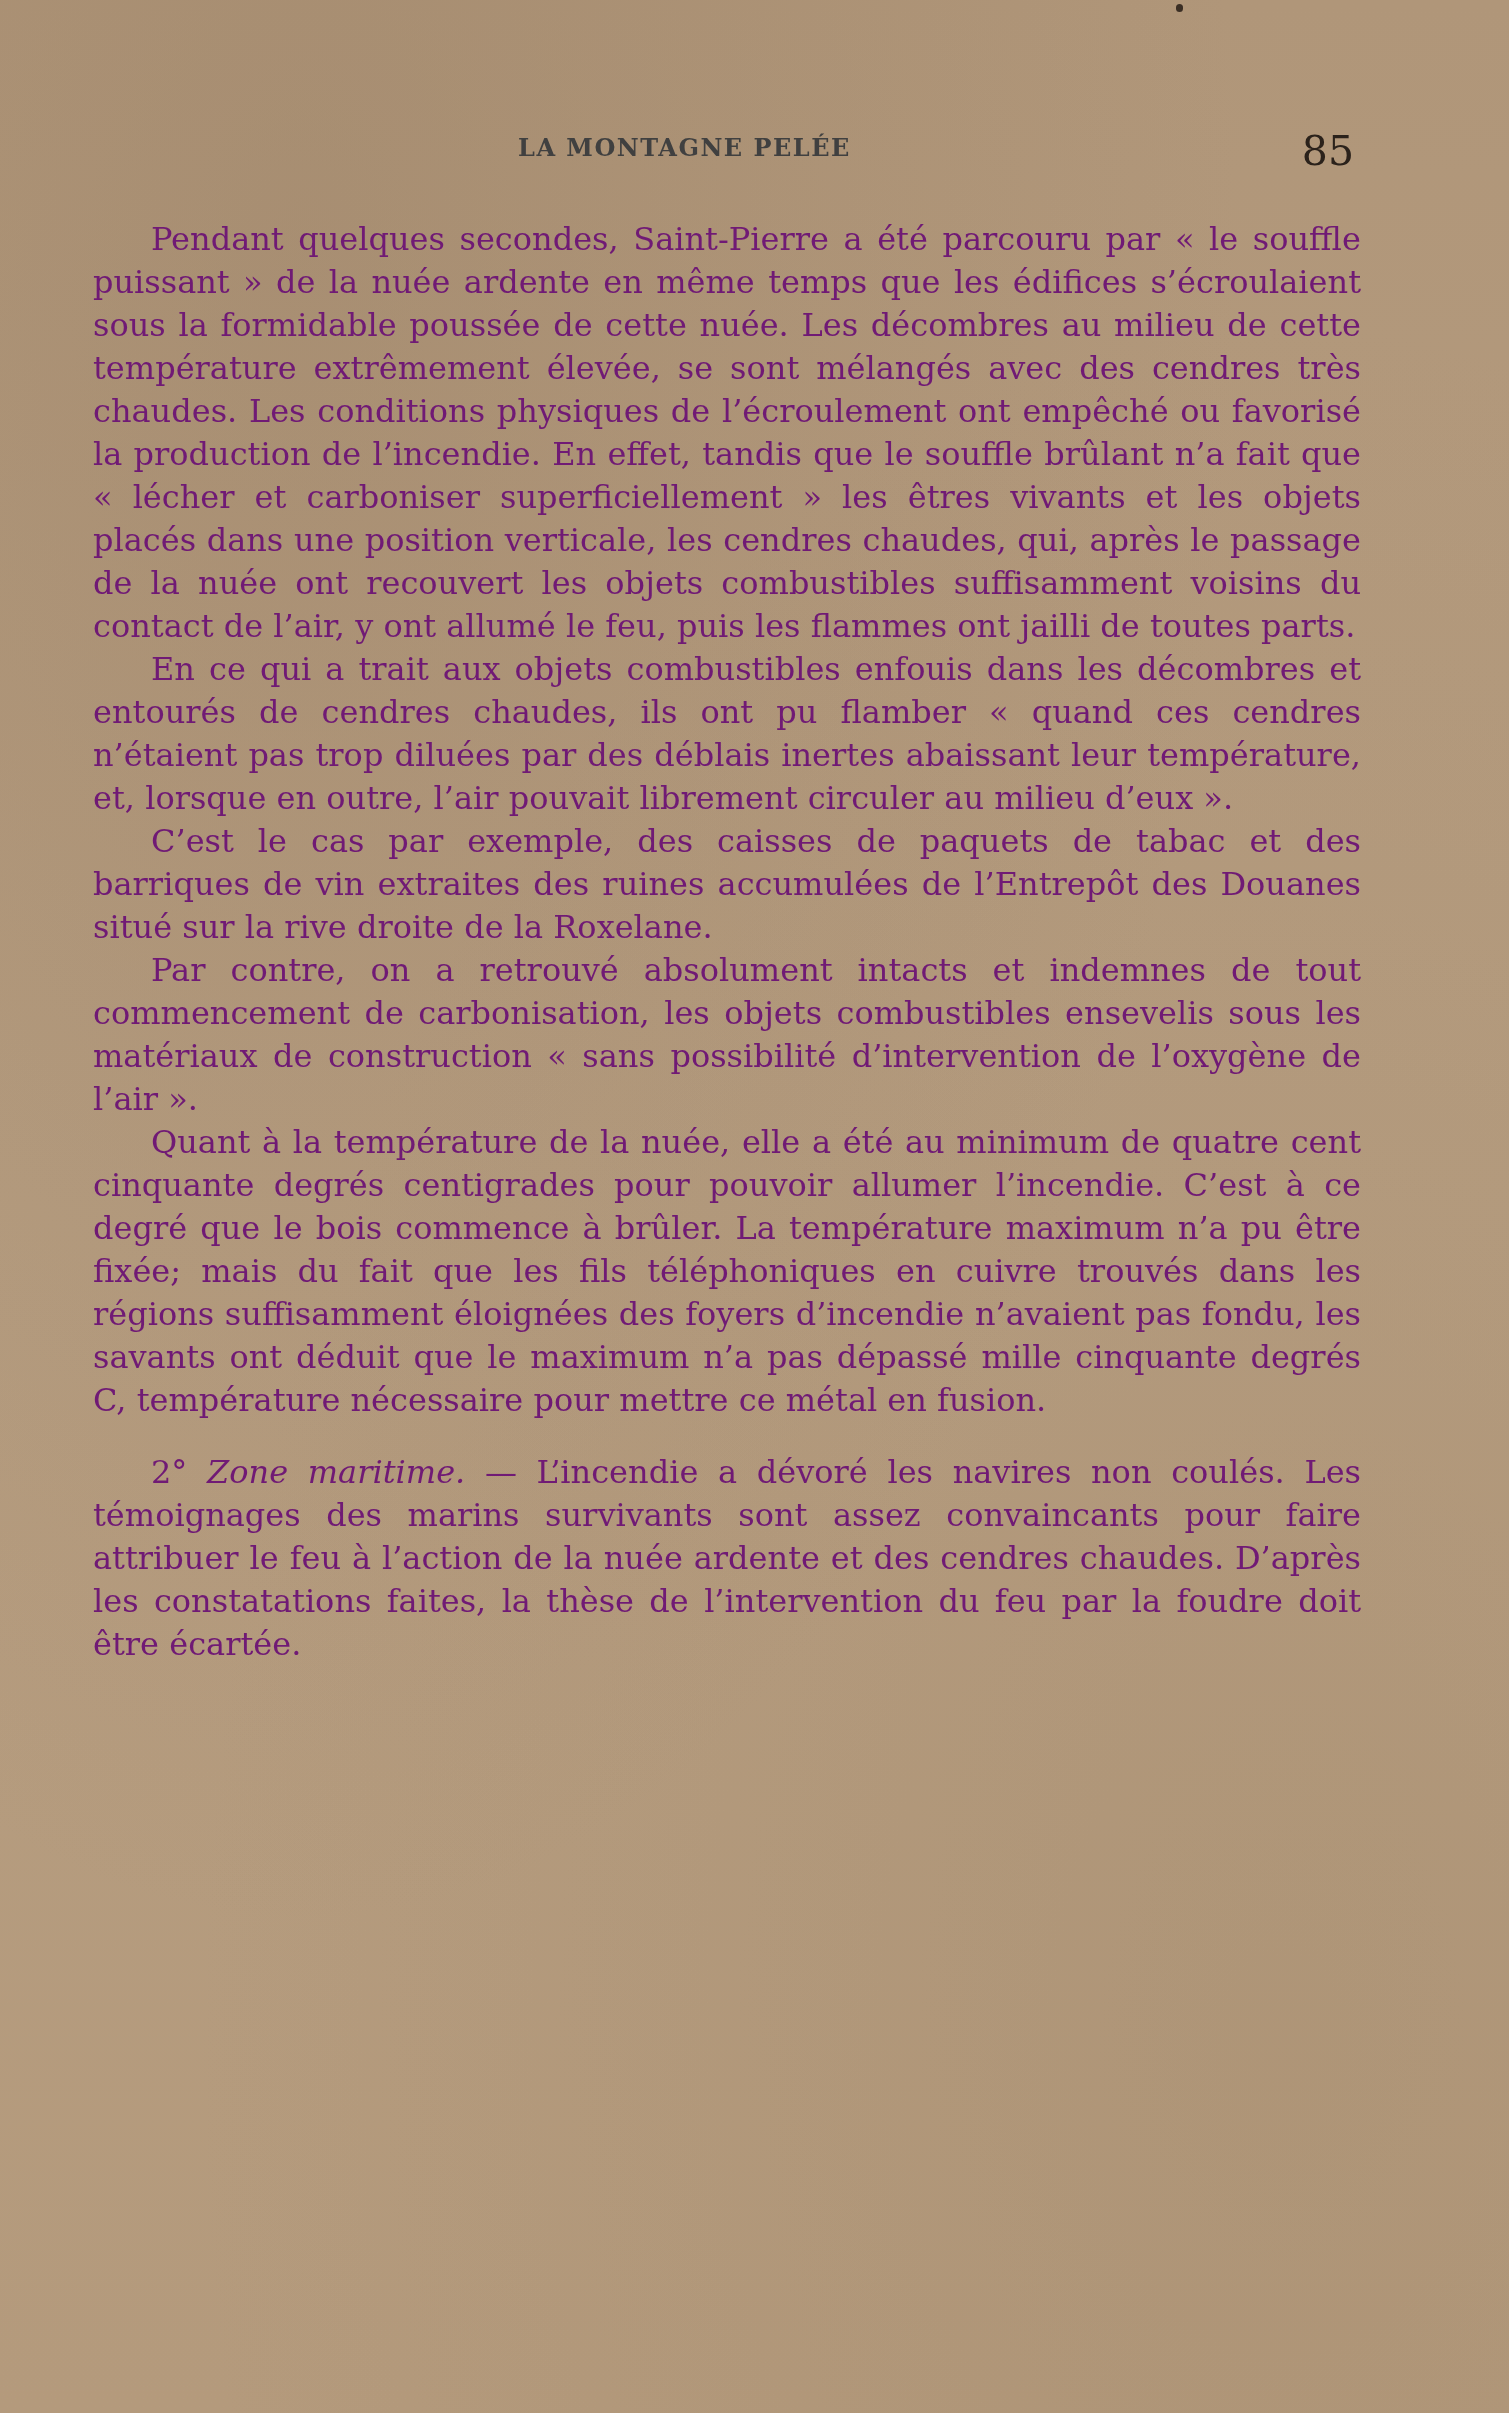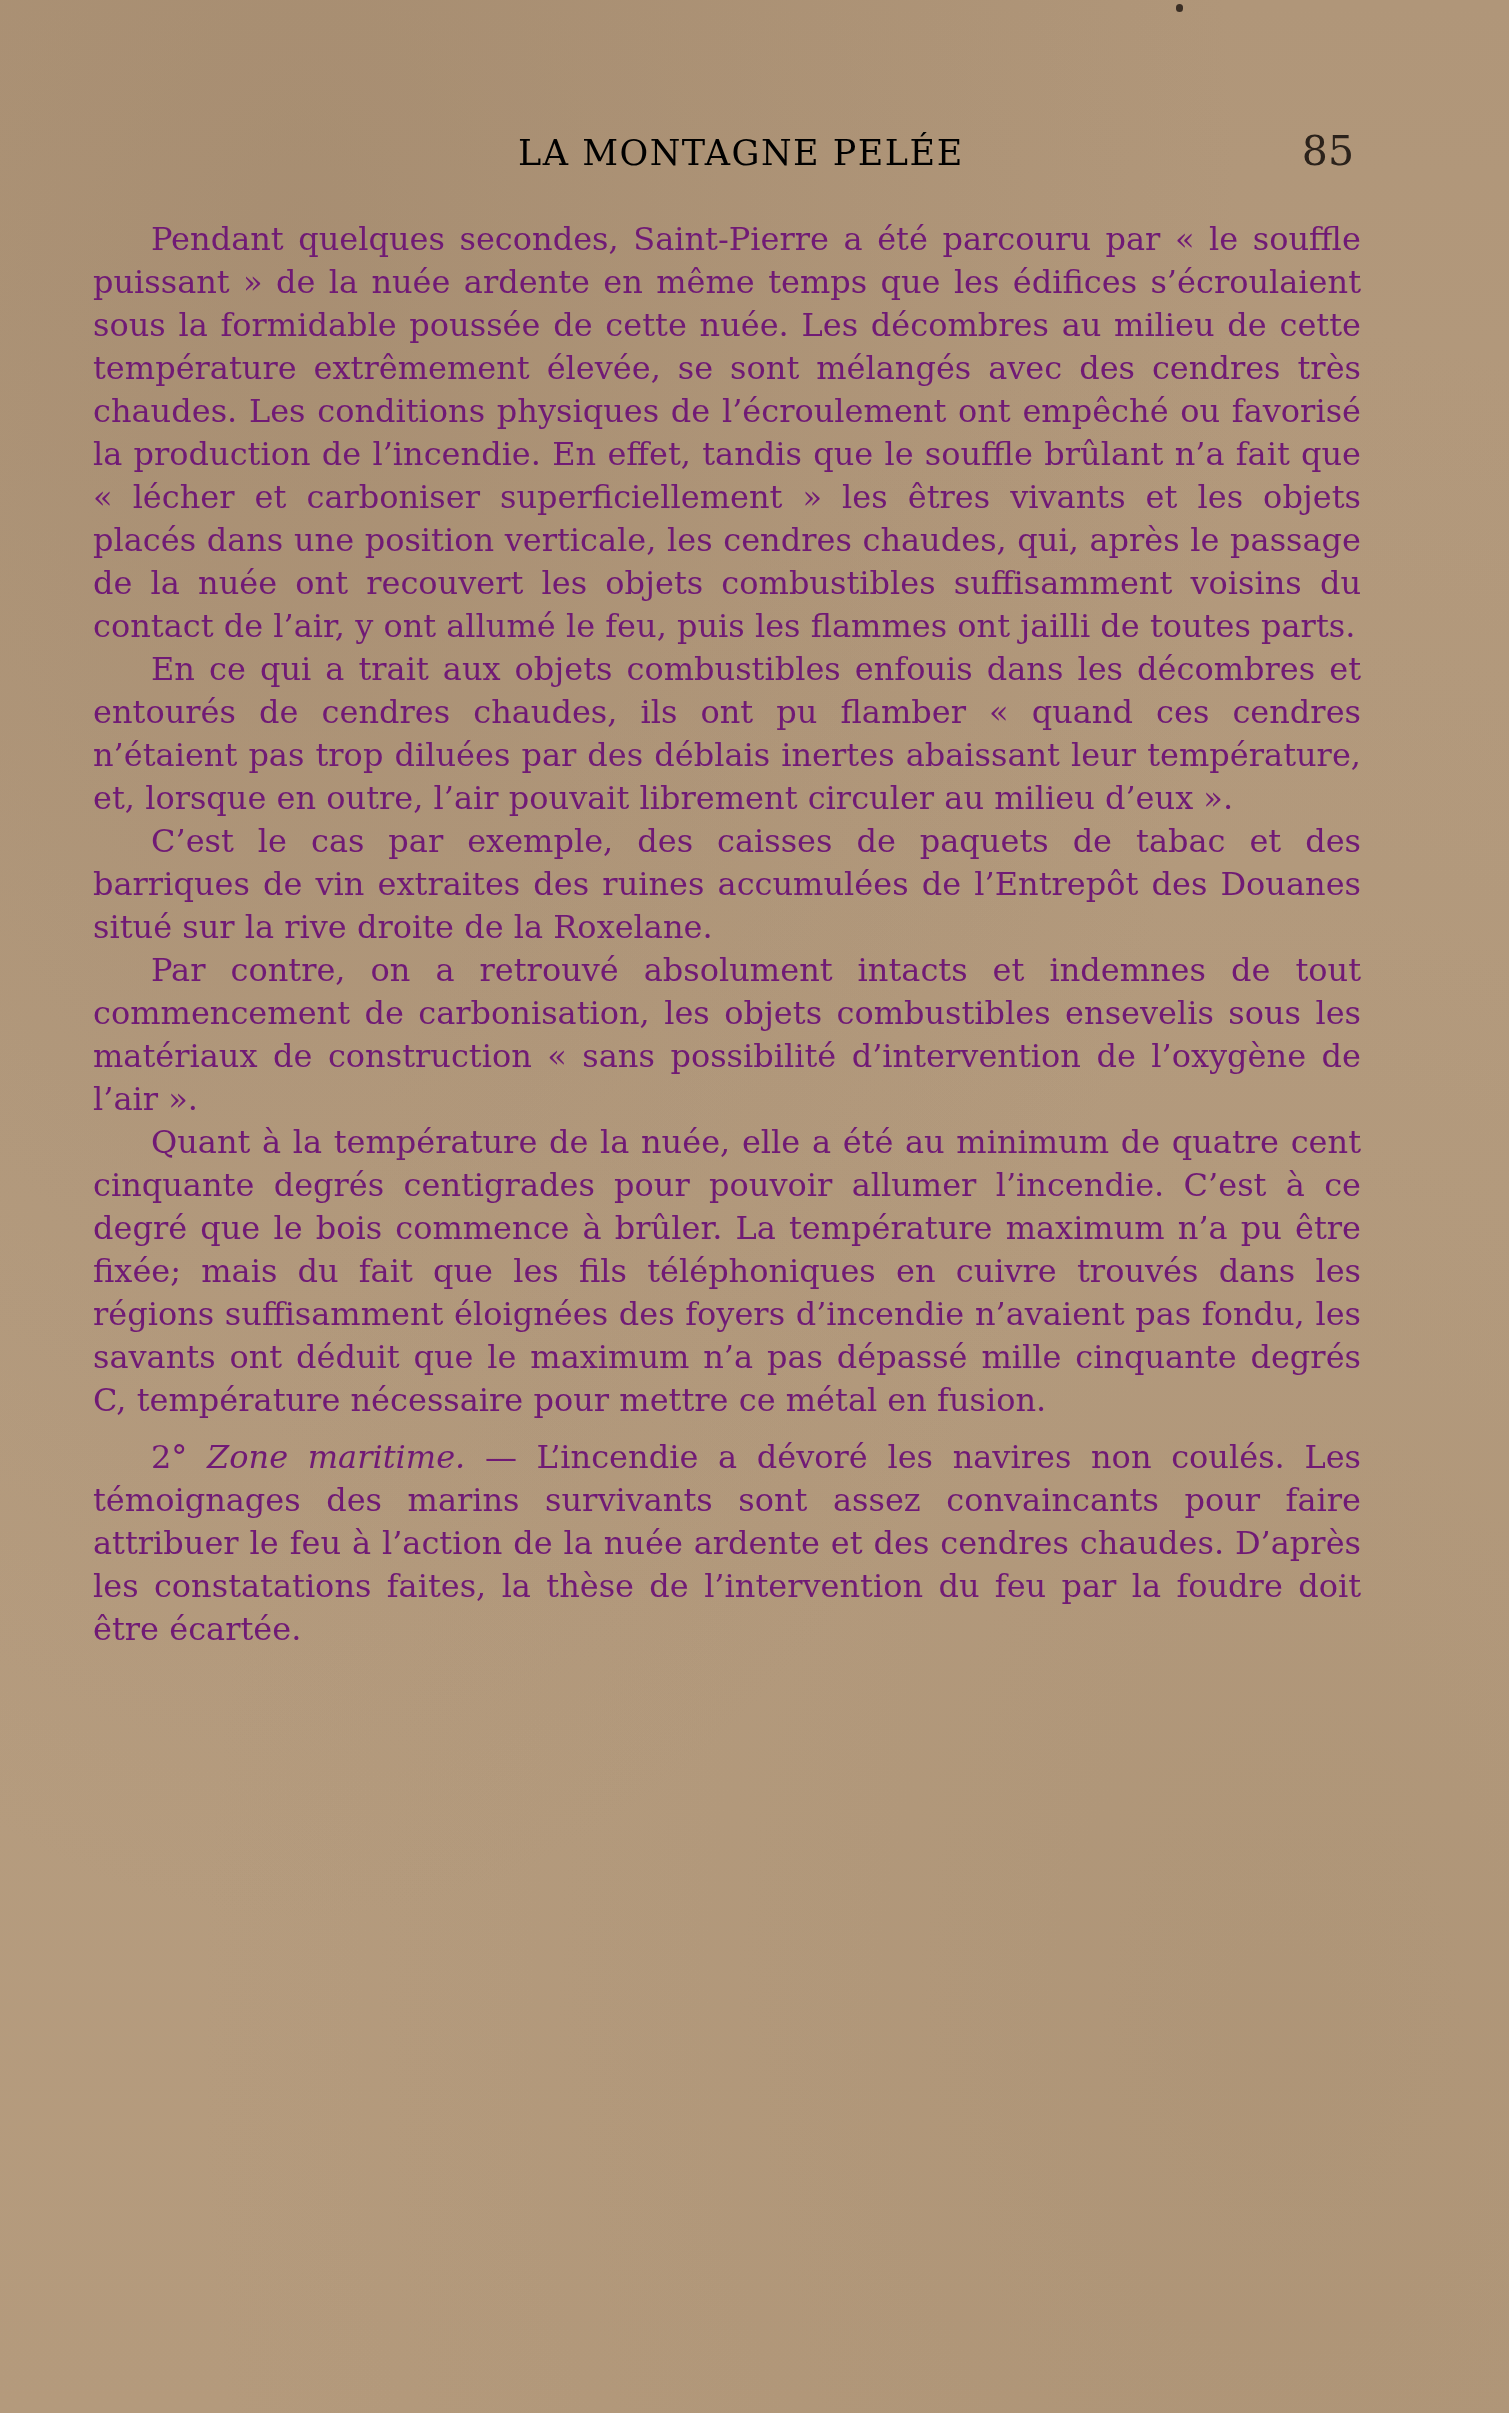--- a/index.html
+++ b/index.html
@@ -30,24 +30,24 @@
     position: absolute;
     top: 127px;
     left: 93px;
     width: 1268px;
     height: 51px;
   }
   .running-title {
     position: absolute;
     left: 425px;
     top: 5.8px;
-    font-size: 35px;
+    font-size: 24px;
     letter-spacing: 1.5px;
-    font-weight: normal;
-    color: #000000;
+    font-weight: bold;
+    color: #404040;
   }
   .page-number {
     position: absolute;
     right: 7px;
     top: 0;
     font-size: 41px;
     color: #2b221b;
   }
   .body-text {
     position: absolute;
@@ -61,21 +61,21 @@
     color: #701a75;
   }
   .para {
     margin: 0;
     text-indent: 58px;
   }
   .para.first {
     text-indent: 58px;
   }
   .para.section {
-    margin-top: 14px;
+    margin-top: 29px;
   }
   .section-number {
     font-style: normal;
   }
   .section-title {
     font-style: italic;
   }
   .speck {
     position: absolute;
     width: 7.3px;

